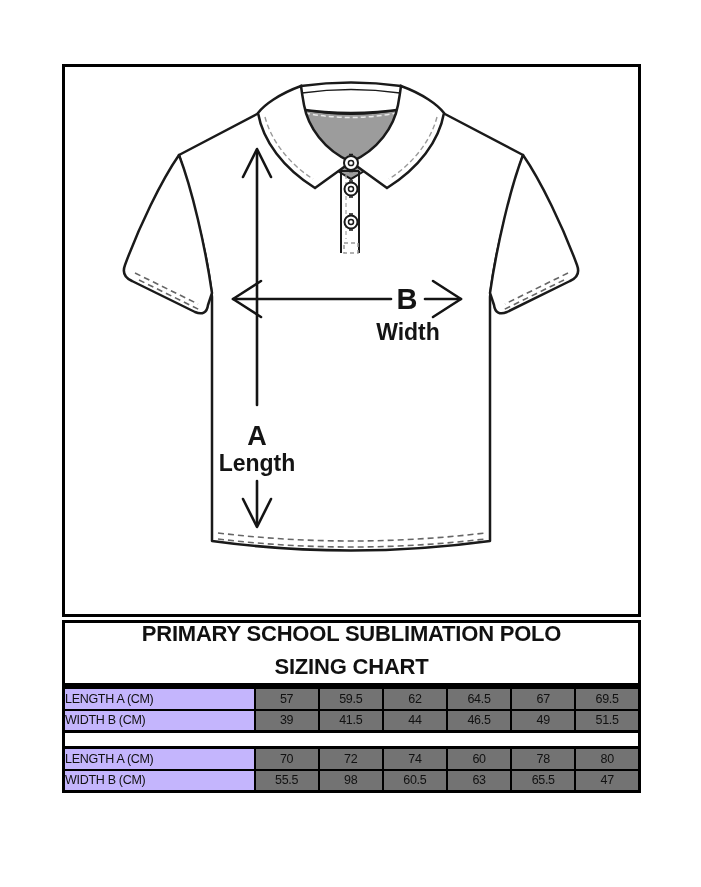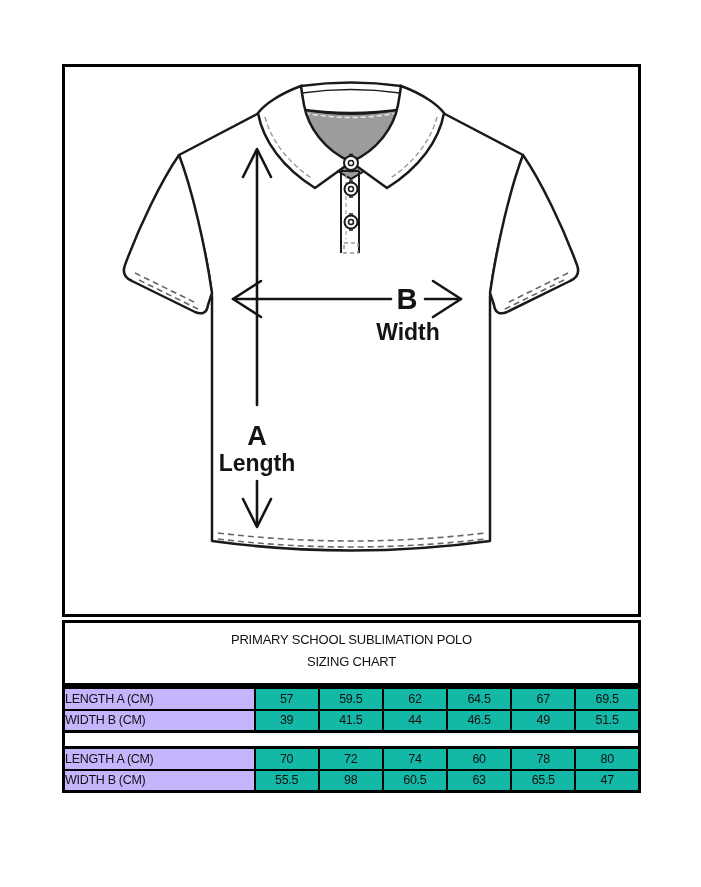--- a/index.html
+++ b/index.html
@@ -14,36 +14,36 @@
   }
   .diagram-box svg{display:block;}
   svg text{font-family:"Liberation Sans",sans-serif;font-weight:bold;fill:#141414;}
 
   .title-box{
     box-sizing:border-box;width:579px;height:66px;margin-top:3px;
     border:3px solid #000;background:#fff;
     display:flex;flex-direction:column;align-items:center;justify-content:center;
     gap:7px;padding-bottom:6px;
   }
-  .title-line{font-weight:normal;font-size:13px;letter-spacing:-0.2px;white-space:nowrap;}
+  .title-line{font-weight:bold;font-size:22px;letter-spacing:-0.2px;white-space:nowrap;}
 
   table.size-table{
     border-collapse:collapse;table-layout:fixed;width:579px;
     border:3px solid #000;
   }
   table.size-table td{
     box-sizing:border-box;border:2px solid #000;height:22px;
     font-size:12.5px;letter-spacing:-0.3px;padding:0;overflow:hidden;white-space:nowrap;
   }
   td.lbl{padding-left:3px;text-align:left;}
   tr.hdr td{font-weight:bold;}
   table.kids tr.hdr td{background:#FCE4D6;}
   table.adult tr.hdr td{background:#E2EFDA;}
   td.lblg{background:#c4b5fd;}
-  td.val{text-align:center;background:#14b8a6;}
+  td.val{text-align:center;background:#737373;}
   .gap-row{
     box-sizing:border-box;width:579px;height:13px;background:#fff;
     border-left:3px solid #000;border-right:3px solid #000;
   }
 </style>
 </head>
 <body>
 
 <div class="sheet">
 

